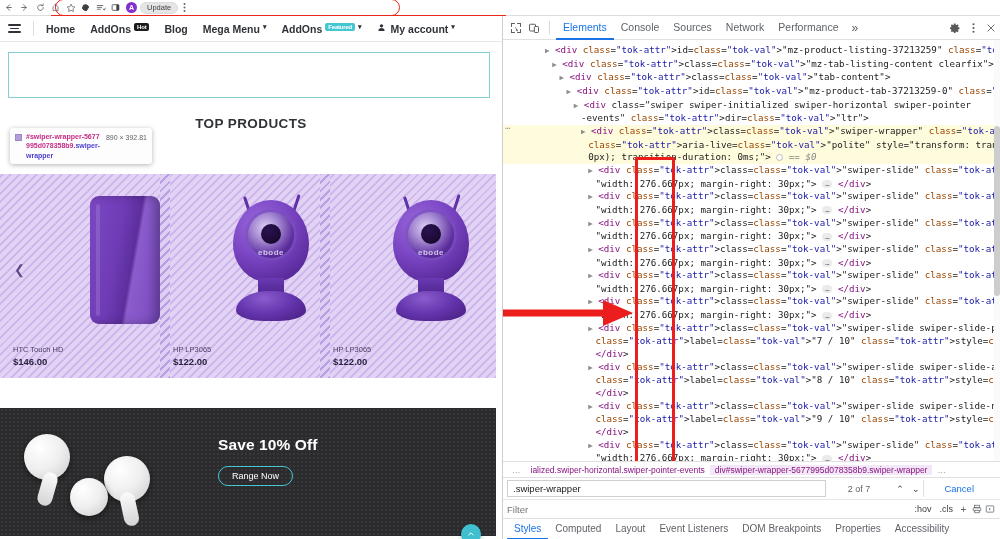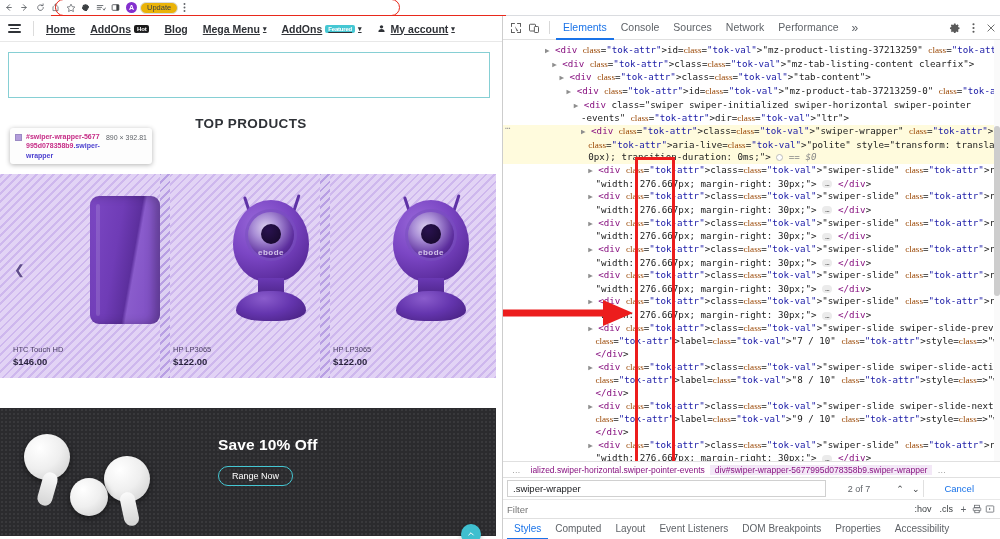--- a/index.html
+++ b/index.html
@@ -41,21 +41,21 @@
   }
   #profile-avatar {
     width: 11px; height: 11px; border-radius: 50%; background: #8430ce;
     color: #fff; font-size: 7px; display: flex; align-items: center; justify-content: center;
     margin: 0 3px; flex: none; cursor: pointer; font-weight: bold;
   }
   #update-btn {
     height: 12px; border: 1px solid #dadce0; border-radius: 6px;
     font-size: 7.5px; color: #3c4043; padding: 0 6px;
     display: flex; align-items: center; flex: none; cursor: pointer;
-    background: #eab308;
+    background: #e5e5e5;
   }
   #kebab-menu { width: 13px; }
 
   
   #url-highlight {
     position: absolute; left: 55px; top: -1px; width: 345px; height: 17px;
     border: 1.6px solid #e8291c; border-radius: 20px;
     pointer-events: none;
   }
   #url-highlight-tail {
@@ -74,23 +74,23 @@
     height: 26px; background: #ffffff; display: flex; align-items: center;
     border-bottom: 1px solid #e8e8e8; padding-left: 8px;
   }
   #hamburger { display: flex; flex-direction: column; gap: 2px; width: 13px; cursor: pointer; }
   #hamburger i { display: block; height: 1.5px; background: #2f3237; border-radius: 1px; }
   #hamburger i:nth-child(1) { width: 13px; }
   #hamburger i:nth-child(2) { width: 9px; margin-left: 2px; }
   #hamburger i:nth-child(3) { width: 13px; }
   #nav-divider { width: 1px; height: 15px; background: #dcdcdc; margin: 0 12px; }
   .nav-item {
-    display: flex; align-items: center; gap: 3px;
+    display: flex; align-items: flex-start; gap: 3px;
     font-size: 10.5px; font-weight: bold; color: #2f3237;
-    margin-right: 15px; cursor: pointer; white-space: nowrap; text-decoration: underline;
+    margin-right: 15px; cursor: pointer; white-space: nowrap;
   }
   .badge {
     font-size: 6px; font-weight: bold; color: #fff; border-radius: 2px;
     padding: 1px 3px; line-height: 1; letter-spacing: -0.2px;
   }
   .badge.hot { background: #1c1c1c; }
   .badge.featured { background: #45c7d3; }
   .caret { font-size: 7px; color: #2f3237; }
   .person-icon { display: flex; margin-right: 2px; }
 
@@ -287,21 +287,21 @@
   #dom-tree {
     flex: 1; overflow: hidden; position: relative;
     font-family: "DejaVu Sans Mono", monospace;
     font-size: 9.2px; line-height: 12.65px;
     padding: 4px 0 0 0; color: #222;
     background: #ffffff;
   }
   .dom-line { white-space: pre; padding-left: 6px; }
   .dom-line.hl { background: #fffbdd; }
   .tok-tag { color: #881280; }
-  .tok-attr { color: #994500; font-family: Liberation Serif, serif; }
+  .tok-attr { color: #994500; }
   .tok-val { color: #1a1aa6; }
   .tok-punct { color: #881280; }
   .tri { color: #8e8e8e; font-size: 7.5px; }
   .ellipsis-pill {
     display: inline-block; background: #ebebeb; border-radius: 6px;
     color: #666; font-size: 7px; padding: 0 3px; line-height: 8px;
     vertical-align: middle;
   }
   .scroll-dots {
     position: absolute; left: 2px; color: #9a9a9a; font-size: 9px;

